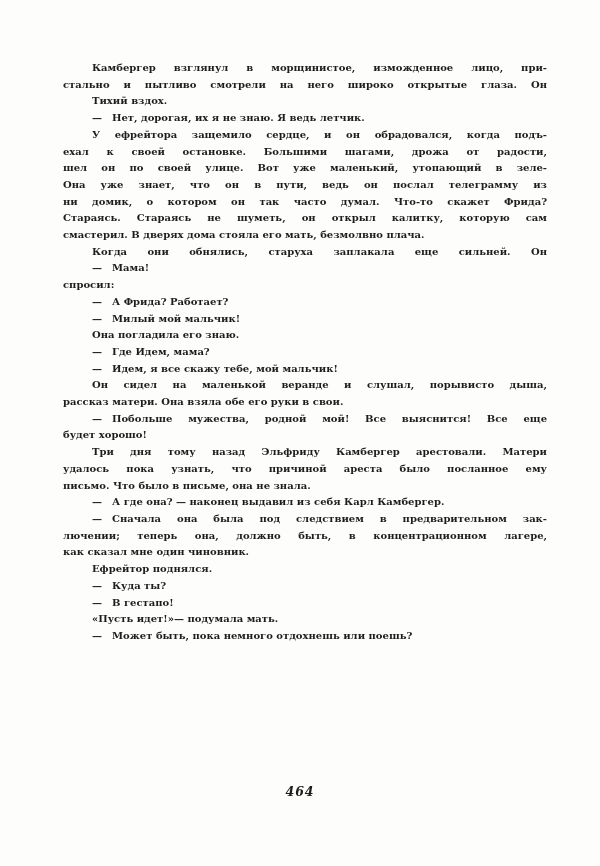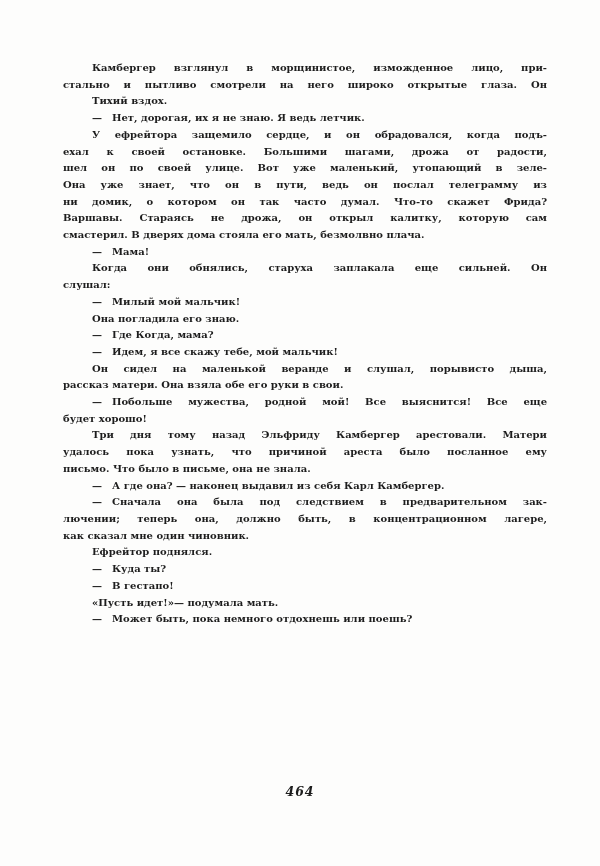--- a/index.html
+++ b/index.html
@@ -57,28 +57,29 @@
   <div class="textblock" id="textblock">
       <div class="line i j">Камбергер взглянул в морщинистое, изможденное лицо, при-</div>
       <div class="line j">стально и пытливо смотрели на него широко открытые глаза. Он</div>
       <div class="line i">Тихий вздох.</div>
       <div class="line i">— Нет, дорогая, их я не знаю. Я ведь летчик.</div>
       <div class="line i j">У ефрейтора защемило сердце, и он обрадовался, когда подъ-</div>
       <div class="line j">ехал к своей остановке. Большими шагами, дрожа от радости,</div>
       <div class="line j">шел он по своей улице. Вот уже маленький, утопающий в зеле-</div>
       <div class="line j">Она уже знает, что он в пути, ведь он послал телеграмму из</div>
       <div class="line j">ни домик, о котором он так часто думал. Что-то скажет Фрида?</div>
-      <div class="line j">Варшавы. Стараясь не дрожа, он открыл калитку, которую сам</div>
+      <div class="line j">Стараясь. Стараясь не шуметь, он открыл калитку, которую сам</div>
       <div class="line">смастерил. В дверях дома стояла его мать, безмолвно плача.</div>
+      <div class="line i j">Когда они обнялись, старуха заплакала еще сильней. Он</div>
       <div class="line i">— Мама!</div>
-      <div class="line i j">Когда они обнялись, старуха заплакала еще сильней. Он</div>
-      <div class="line">слушал:</div>
+      <div class="line">спросил:</div>
+      <div class="line i">— А Фрида? Работает?</div>
       <div class="line i">— Милый мой мальчик!</div>
       <div class="line i">Она погладила его знаю.</div>
-      <div class="line i">— Где Когда, мама?</div>
+      <div class="line i">— Где Идем, мама?</div>
       <div class="line i">— Идем, я все скажу тебе, мой мальчик!</div>
       <div class="line i j">Он сидел на маленькой веранде и слушал, порывисто дыша,</div>
       <div class="line">рассказ матери. Она взяла обе его руки в свои.</div>
       <div class="line i j">— Побольше мужества, родной мой! Все выяснится! Все еще</div>
       <div class="line">будет хорошо!</div>
       <div class="line i j">Три дня тому назад Эльфриду Камбергер арестовали. Матери</div>
       <div class="line j">удалось пока узнать, что причиной ареста было  посланное ему</div>
       <div class="line">письмо. Что было в письме, она не знала.</div>
       <div class="line i">— А где она? — наконец выдавил из себя Карл Камбергер.</div>
       <div class="line i j">— Сначала она была под следствием в предварительном зак-</div>

